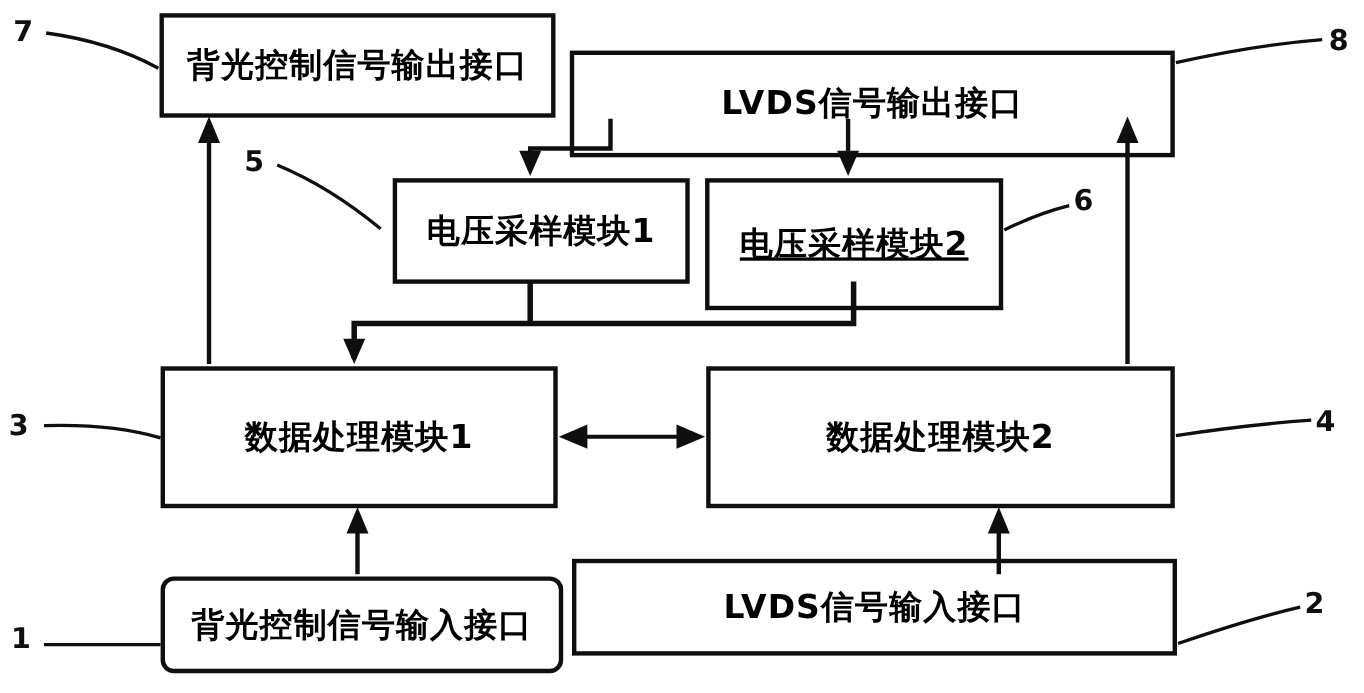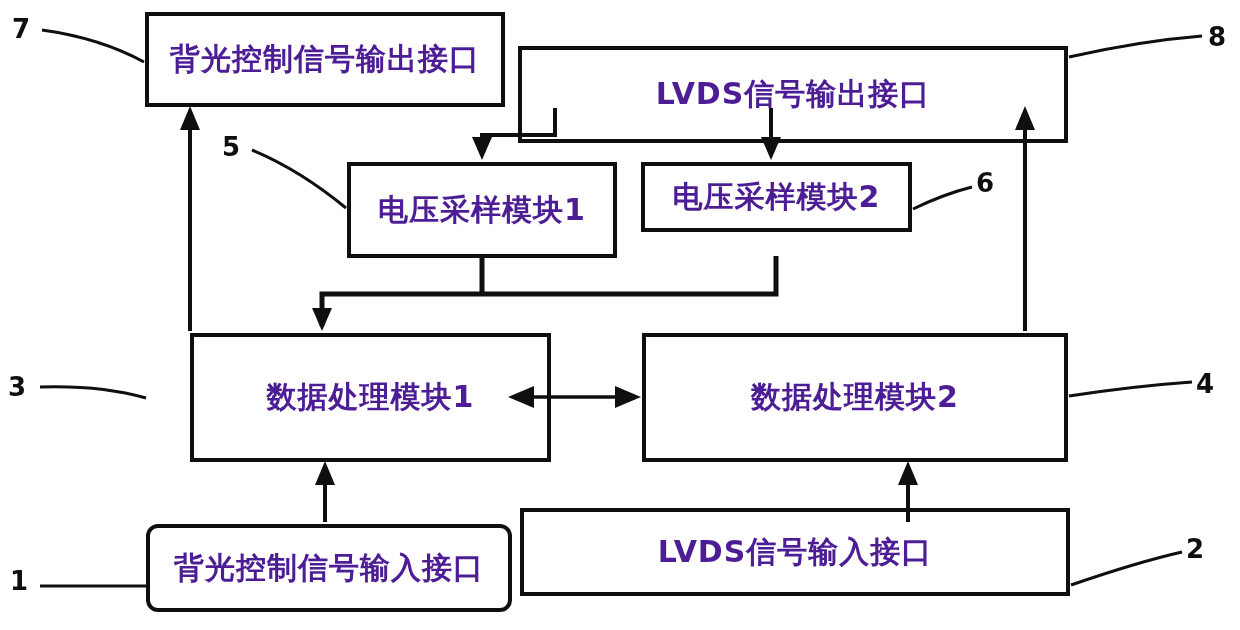--- a/index.html
+++ b/index.html
@@ -18,44 +18,44 @@
   .box {
     position: absolute;
     box-sizing: border-box;
     background: #ffffff;
     border: 4px solid #0f0f0f;
     display: flex;
     align-items: center;
     justify-content: center;
     font-weight: 700;
     font-size: 30px;
-    color: #4c1d95;
+    color: #000000;
     letter-spacing: 1px;
     white-space: nowrap;
   }
   .ref-num {
     position: absolute;
     font-weight: 700;
     font-size: 26px;
     color: #0f0f0f;
     line-height: 1;
   }
   #wires {
     position: absolute;
     left: 0; top: 0;
     width: 1240px;
     height: 630px;
     pointer-events: none;
   }
   
   #box-backlight-out { left: 145px; top: 12px;  width: 360px; height: 95px; }
   #box-lvds-out      { left: 518px; top: 10px;  width: 550px; height: 97px; margin-top: 36px; }
-  #box-vsample1      { left: 347px; top: 162px; width: 270px; height: 96px; }
-  #box-vsample2      { left: 641px; top: 162px; width: 271px; height: 70px; }
-  #box-dproc1        { left: 146px; top: 333px; width: 361px; height: 129px; margin-left: 44px; }
+  #box-vsample1      { left: 357px; top: 162px; width: 270px; height: 96px; }
+  #box-vsample2      { left: 641px; top: 162px; width: 271px; height: 120px; text-decoration: underline; }
+  #box-dproc1        { left: 146px; top: 333px; width: 361px; height: 129px; }
   #box-dproc2        { left: 642px; top: 333px; width: 426px; height: 129px; }
   #box-backlight-in  { left: 146px; top: 524px; width: 366px; height: 88px; border-radius: 12px; }
   #box-lvds-in       { left: 520px; top: 508px; width: 550px; height: 88px; }
 
   #ref-7 { left: 12px;   top: 16px; }
   #ref-8 { left: 1208px; top: 24px; }
   #ref-5 { left: 222px;  top: 134px; }
   #ref-6 { left: 976px;  top: 170px; }
   #ref-3 { left: 8px;    top: 374px; }
   #ref-4 { left: 1196px; top: 371px; }

